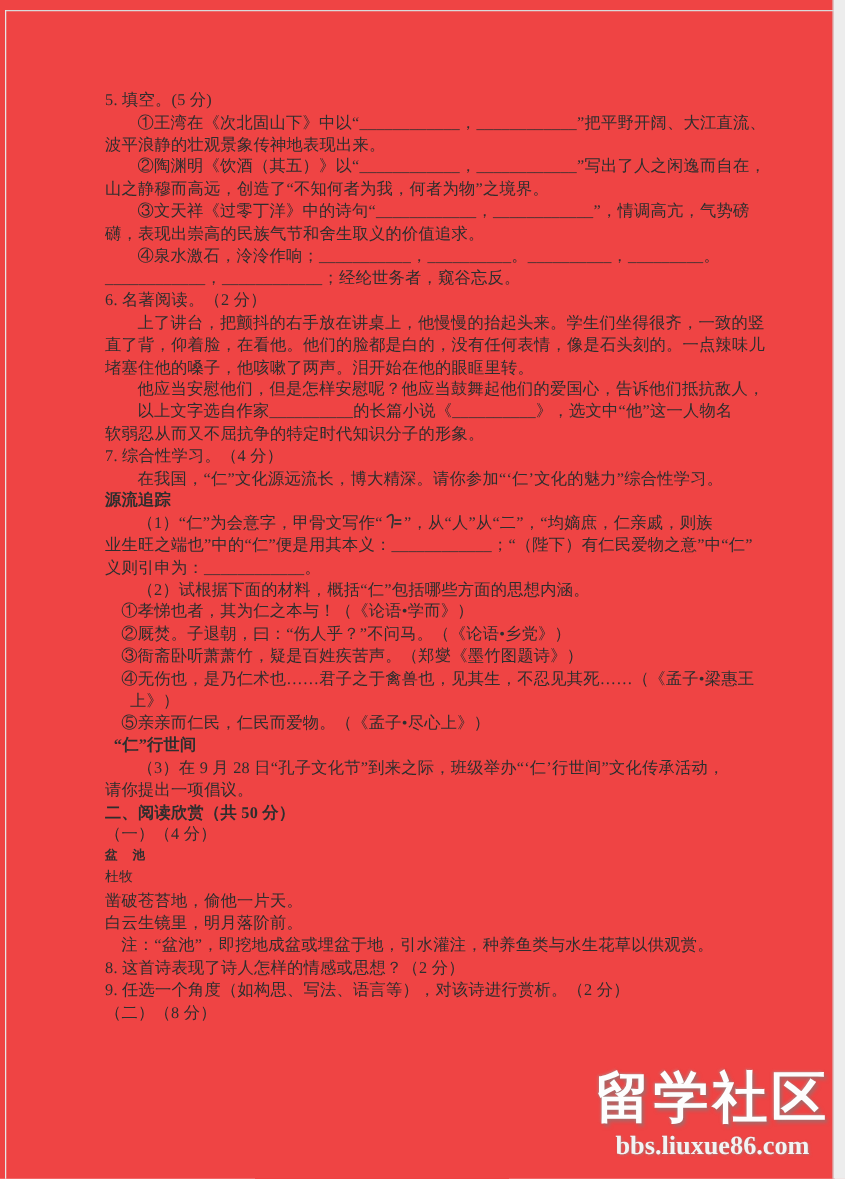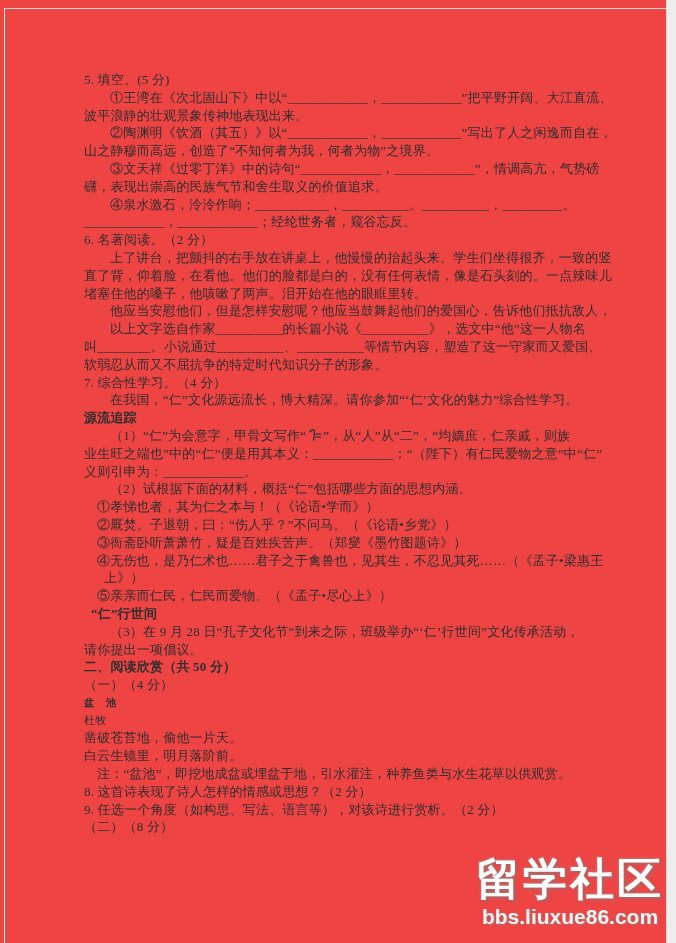--- a/index.html
+++ b/index.html
@@ -22,21 +22,21 @@
   .i2{padding-left:26px}
   .ih{padding-left:7px}
   .b{font-weight:bold}
   .k{}
   .c{}
   .t14{font-size:10px;letter-spacing:1px}
   .small{font-size:11px}
   .oracle{display:inline-block;vertical-align:-2px;margin:0 1px;}
   .wm{
     position:absolute;right:4px;bottom:14px;text-align:center;
-    font-family:Liberation Sans, sans-serif;font-weight:bold;
+    font-family:Liberation Serif, serif;font-weight:bold;
   }
   .wm-title{
     font-size:44px;letter-spacing:3px;color:#fdfdfd;
     text-shadow:2px 2px 3px rgba(125,125,125,.6),-1px -1px 2px rgba(170,170,170,.4),0 0 1px rgba(140,140,140,.5);
   }
   .wm-url{
     font-size:21px;margin-top:-4px;color:#f3f3f3;
     text-shadow:1px 1px 2px rgba(140,140,140,.55),0 0 1px rgba(150,150,150,.4);
   }
 </style>
@@ -56,21 +56,20 @@
     <div class="line i2">③文天祥《过零丁洋》中的诗句“____________，____________”，情调高亢，气势磅</div>
     <div class="line">礴，表现出崇高的民族气节和舍生取义的价值追求。</div>
     <div class="line i2">④泉水激石，泠泠作响；___________，__________。__________，_________。</div>
     <div class="line">____________，____________；经纶世务者，窥谷忘反。</div>
     <div class="line">6. 名著阅读。（2 分）</div>
     <div class="line i2 k">上了讲台，把颤抖的右手放在讲桌上，他慢慢的抬起头来。学生们坐得很齐，一致的竖</div>
     <div class="line k">直了背，仰着脸，在看他。他们的脸都是白的，没有任何表情，像是石头刻的。一点辣味儿</div>
     <div class="line k">堵塞住他的嗓子，他咳嗽了两声。泪开始在他的眼眶里转。</div>
     <div class="line i2 k">他应当安慰他们，但是怎样安慰呢？他应当鼓舞起他们的爱国心，告诉他们抵抗敌人，</div>
     <div class="line i2">以上文字选自作家__________的长篇小说《__________》，选文中“他”这一人物名</div>
-    <div class="line">叫________。小说通过__________、__________等情节内容，塑造了这一守家而又爱国、</div>
     <div class="line">软弱忍从而又不屈抗争的特定时代知识分子的形象。</div>
     <div class="line">7. 综合性学习。（4 分）</div>
     <div class="line i2">在我国，“仁”文化源远流长，博大精深。请你参加“‘仁’文化的魅力”综合性学习。</div>
     <div class="line b">源流追踪</div>
 
     <div class="line i2">
       <span>（1）“仁”为会意字，甲骨文写作“</span><span class="oracle"><svg width="15" height="14" viewBox="0 0 16 15">
             <path d="M3 4 Q6 1 7.5 2.2 Q8.6 5 7 13" stroke="#333" fill="none" stroke-width="1.5" stroke-linecap="round"></path>
             <path d="M9.5 6.5 h5" stroke="#333" stroke-width="1.4" stroke-linecap="round"></path>
             <path d="M9.5 9.8 h5" stroke="#333" stroke-width="1.4" stroke-linecap="round"></path>

